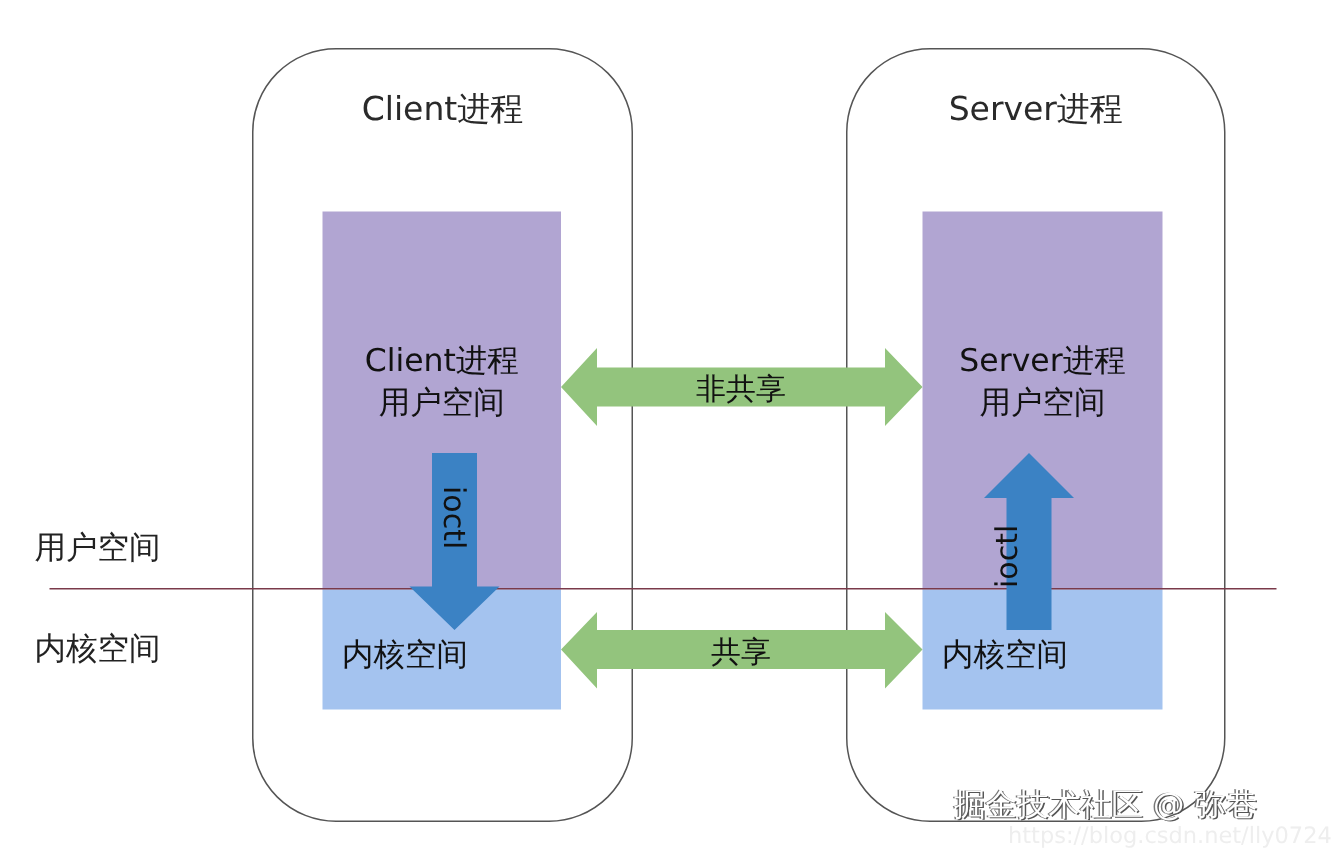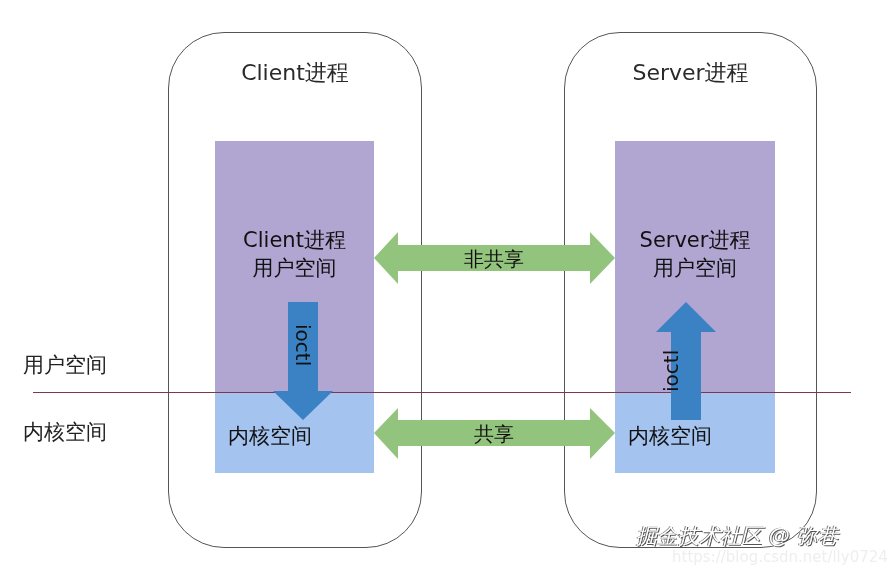--- a/index.html
+++ b/index.html
@@ -65,14 +65,14 @@
 <div class="abs area-label" style="left:615px; top:226px; width:160px;">
   <div>Server进程</div>
   <div>用户空间</div>
 </div>
 <div class="abs area-label" style="left:228px; top:422px; text-align:left;">内核空间</div>
 <div class="abs area-label" style="left:628px; top:422px; text-align:left;">内核空间</div>
 
 <div class="abs side-label" style="left:23px; top:351px;">用户空间</div>
 <div class="abs side-label" style="left:23px; top:418px;">内核空间</div>
 
-<div class="abs watermark" style="left:636px; top:522px;font-style:italic;">掘金技术社区 @ 弥巷</div>
+<div class="abs watermark" style="left:636px; top:522px;">掘金技术社区 @ 弥巷</div>
 <div class="abs watermark-url" style="left:672px; top:548px;">https://blog.csdn.net/lly0724...</div>
 
 </body></html>

